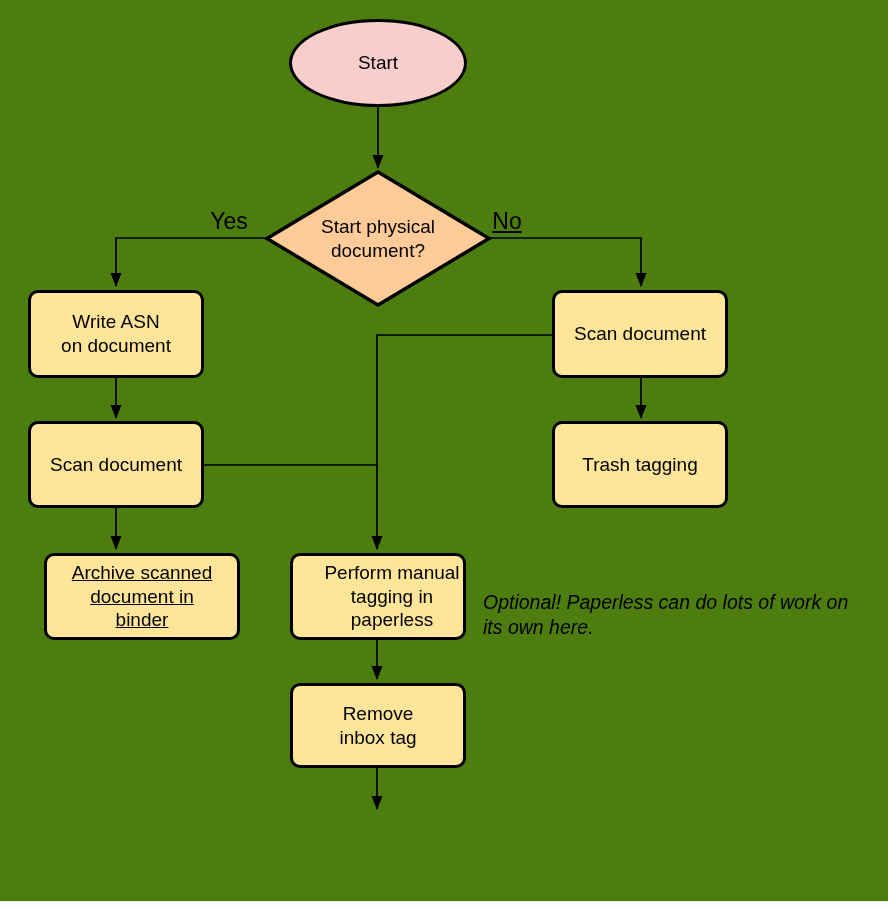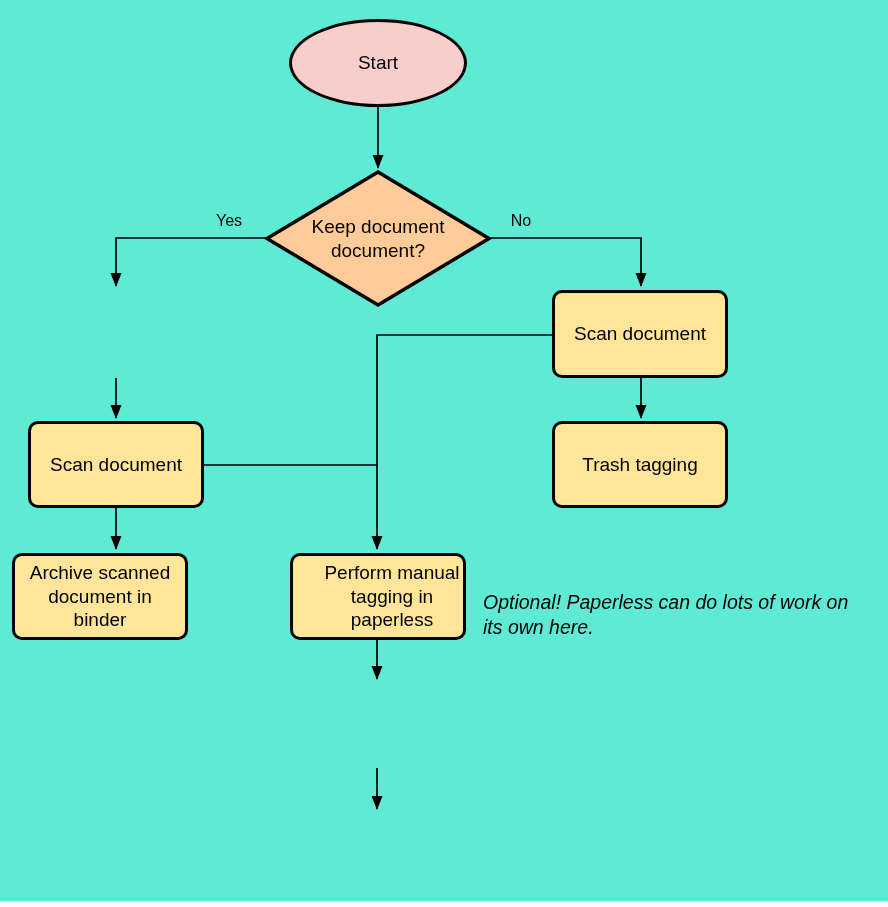--- a/index.html
+++ b/index.html
@@ -4,21 +4,21 @@
 <style>
   html, body {
     margin: 0;
     padding: 0;
     background: #ffffff;
   }
   #canvas {
     position: relative;
     width: 888px;
     height: 907px;
-    background: #5eead4;
+    background: #4d7c0f;
     font-family: "Liberation Sans", sans-serif;
     color: #000000;
     overflow: hidden;
   }
   #edges-svg {
     position: absolute;
     left: 0;
     top: 0;
     width: 888px;
     height: 907px;
@@ -41,21 +41,21 @@
     border-radius: 10px;
   }
   .terminator {
     background: #F8CECC;
     border: 3px solid #000000;
     border-radius: 50%;
   }
   .edge-label {
     position: absolute;
     box-sizing: border-box;
-    font-size: 16px;
+    font-size: 23px;
     line-height: 22px;
     text-align: center;
     color: #000000;
   }
   .decision-label {
     position: absolute;
     box-sizing: border-box;
     display: flex;
     align-items: center;
     justify-content: center;
@@ -81,24 +81,24 @@
     width: 888px;
     height: 6px;
     border-top: 1px solid #ececec;
     background: #fdfdfd;
   }
 
   
   #node-start        { left: 289px; top: 19px;  width: 178px; height: 88px; }
   #decision-text     { left: 272px; top: 177px; width: 212px; height: 123px; }
   #label-yes         { left: 206px; top: 210px; width: 46px;  height: 24px; }
-  #label-no          { left: 498px; top: 210px; width: 46px;  height: 24px; }
+  #label-no          { left: 484px; top: 210px; width: 46px;  height: 24px; text-decoration: underline; }
   #node-write-asn    { left: 28px;  top: 290px; width: 176px; height: 88px; }
   #node-scan-yes     { left: 28px;  top: 421px; width: 176px; height: 87px; }
-  #node-archive      { left: 12px;  top: 553px; width: 176px; height: 87px; }
+  #node-archive      { left: 44px;  top: 553px; width: 196px; height: 87px; text-decoration: underline; }
   #node-scan-no      { left: 552px; top: 290px; width: 176px; height: 88px; }
   #node-trash        { left: 552px; top: 421px; width: 176px; height: 87px; }
   #node-tagging      { left: 290px; top: 553px; width: 176px; height: 87px; padding-left: 28px; }
   #note-optional     { left: 483px; top: 590px; width: 410px; }
   #node-remove-inbox { left: 290px; top: 683px; width: 176px; height: 85px; }
   #node-end          { left: 289px; top: 812px; width: 178px; height: 87px; }
 </style>
 </head>
 <body>
 
@@ -123,45 +123,53 @@
     <path d="M377,768 L377,809" fill="none" stroke="#000000" stroke-width="1.7" marker-end="url(#ah)"></path>
 
     <polygon points="378,172 489,238.5 378,305 267,238.5" fill="#FFCC99" stroke="#000000" stroke-width="3.5"></polygon>
   </svg>
 
   <div id="node-start" class="node terminator">
     <span>Start</span>
   </div>
 
   <div id="decision-text" class="decision-label">
-    <span>Keep document
+    <span>Start physical
 document?</span>
   </div>
 
   <div id="label-yes" class="edge-label">Yes</div>
   <div id="label-no" class="edge-label">No</div>
 
+  <div id="node-write-asn" class="node process">
+    <span>Write ASN
+on document</span>
+  </div>
   <div id="node-scan-yes" class="node process">
     <span>Scan document</span>
   </div>
   <div id="node-archive" class="node process">
     <span>Archive scanned
 document in
 binder</span>
   </div>
   <div id="node-scan-no" class="node process">
     <span>Scan document</span>
   </div>
   <div id="node-trash" class="node process">
     <span>Trash tagging</span>
   </div>
   <div id="node-tagging" class="node process">
     <span>Perform manual
 tagging in
 paperless</span>
   </div>
+  <div id="node-remove-inbox" class="node process">
+    <span>Remove
+inbox tag</span>
+  </div>
 
   <div id="note-optional" class="annotation">Optional! Paperless can do lots of work on
 its own here.</div>
 
 
   <div class="bottom-strip"></div>
 </div>
 
 </body></html>

